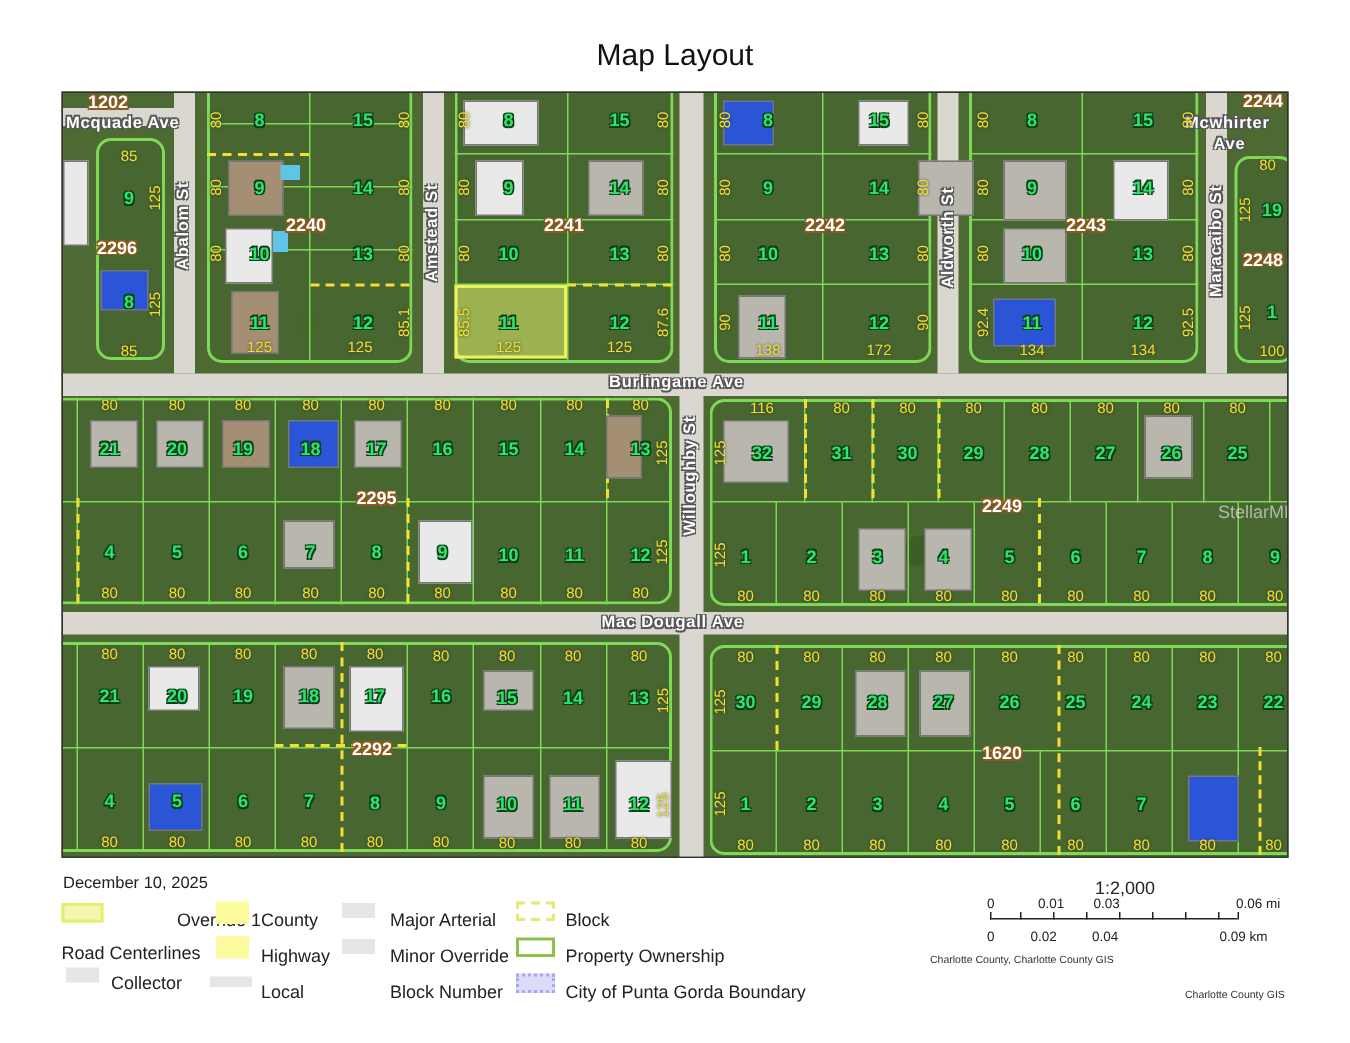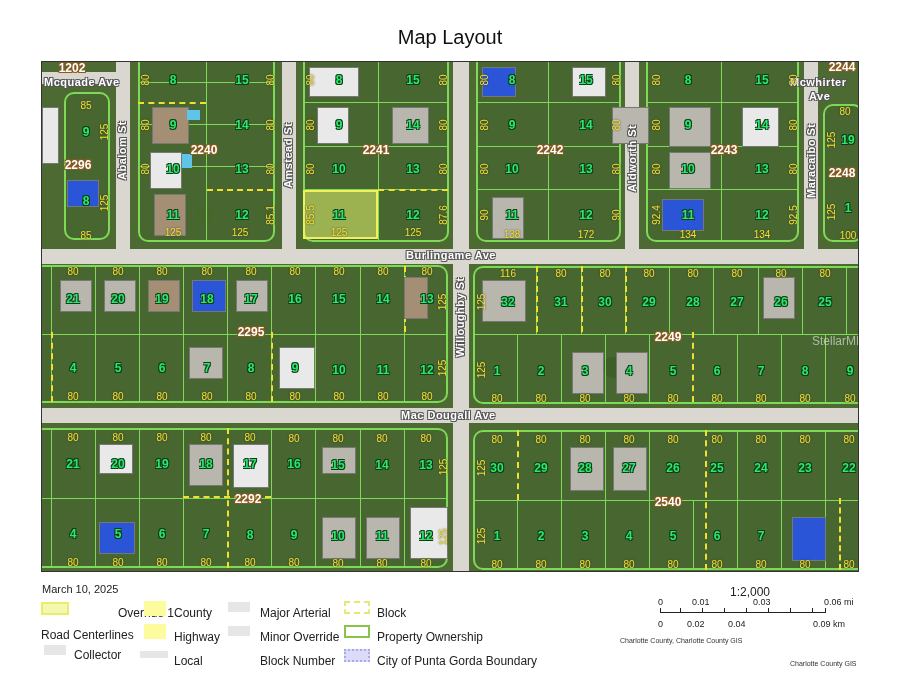--- a/index.html
+++ b/index.html
@@ -207,21 +207,21 @@
   <span class="block-num" style="left:36px;top:103px;">2296</span>
   <span class="block-num" style="left:162px;top:88px;">2240</span>
   <span class="block-num" style="left:334px;top:88px;">2241</span>
   <span class="block-num" style="left:508px;top:88px;">2242</span>
   <span class="block-num" style="left:682px;top:88px;">2243</span>
   <span class="block-num" style="left:800px;top:5px;">2244</span>
   <span class="block-num" style="left:800px;top:111px;">2248</span>
   <span class="block-num" style="left:209px;top:270px;">2295</span>
   <span class="block-num" style="left:626px;top:275px;">2249</span>
   <span class="block-num" style="left:206px;top:437px;">2292</span>
-  <span class="block-num" style="left:626px;top:440px;">2540</span>
+  <span class="block-num" style="left:626px;top:440px;">1620</span>
 
   <span class="lot-num" style="left:44px;top:70px;">9</span>
   <span class="lot-num" style="left:44px;top:139px;">8</span>
   <span class="dim" style="left:44px;top:43px;">85</span>
   <span class="dim" style="left:44px;top:173px;">85</span>
   <span class="dim v" style="left:62px;top:70px;">125</span>
   <span class="dim v" style="left:62px;top:141px;">125</span>
 
   <span class="lot-num" style="left:131px;top:18px;">8</span>
   <span class="lot-num" style="left:200px;top:18px;">15</span>
@@ -453,21 +453,21 @@
   <span class="dim" style="left:675px;top:502px;">80</span>
   <span class="dim" style="left:719px;top:502px;">80</span>
   <span class="dim" style="left:763px;top:502px;">80</span>
   <span class="dim" style="left:807px;top:502px;">80</span>
   <span class="dim v" style="left:439px;top:406px;">125</span>
   <span class="dim v" style="left:439px;top:474px;">125</span>
 
   <span class="watermark" style="left:770px;top:272px;">StellarMLS</span>
 </div>
 
-<div class="legend-date">March 10, 2025</div>
+<div class="legend-date">December 10, 2025</div>
 
 <div class="swatch" style="left:41px;top:602px;width:28px;height:13px;background:#f3f7b0;border:2px solid #e6ee6a;"></div>
 <div class="legend-item" style="left:74px;top:606px;margin-left:44px;">Override 1</div>
 <div class="legend-item" style="left:41px;top:628px;">Road Centerlines</div>
 <div class="swatch" style="left:44px;top:645px;width:22px;height:10px;background:#e6e6e6;"></div>
 <div class="legend-item" style="left:74px;top:648px;">Collector</div>
 
 <div class="swatch" style="left:144px;top:601px;width:22px;height:15px;background:#fcfc9f;"></div>
 <div class="legend-item" style="left:174px;top:606px;">County</div>
 <div class="swatch" style="left:144px;top:624px;width:22px;height:15px;background:#fcfc9f;"></div>
@@ -485,21 +485,21 @@
 <div class="legend-item" style="left:377px;top:606px;">Block</div>
 <div class="swatch" style="left:344px;top:625px;width:26px;height:13px;border:2px solid #8bc34a;"></div>
 <div class="legend-item" style="left:377px;top:630px;">Property Ownership</div>
 <div class="swatch" style="left:344px;top:649px;width:26px;height:13px;background:#dcdcfa;border:2px dotted #a6a9ea;"></div>
 <div class="legend-item" style="left:377px;top:654px;">City of Punta Gorda Boundary</div>
 
 <div class="scale">
   <span class="ratio">1:2,000</span>
   <span class="tick-label" style="left:3px;top:12px;">0</span>
   <span class="tick-label" style="left:37px;top:12px;">0.01</span>
-  <span class="tick-label" style="left:98px;top:12px;">0.03</span>
+  <span class="tick-label" style="left:74px;top:12px;">0.03</span>
   <span class="tick-label" style="left:169px;top:12px;">0.06 mi</span>
   <div class="bar"></div>
   <div class="tk" style="left:5px;"></div>
   <div class="tk" style="left:25px;"></div>
   <div class="tk" style="left:47px;"></div>
   <div class="tk" style="left:69px;"></div>
   <div class="tk" style="left:91px;"></div>
   <div class="tk" style="left:113px;"></div>
   <div class="tk" style="left:135px;"></div>
   <div class="tk" style="left:157px;"></div>

